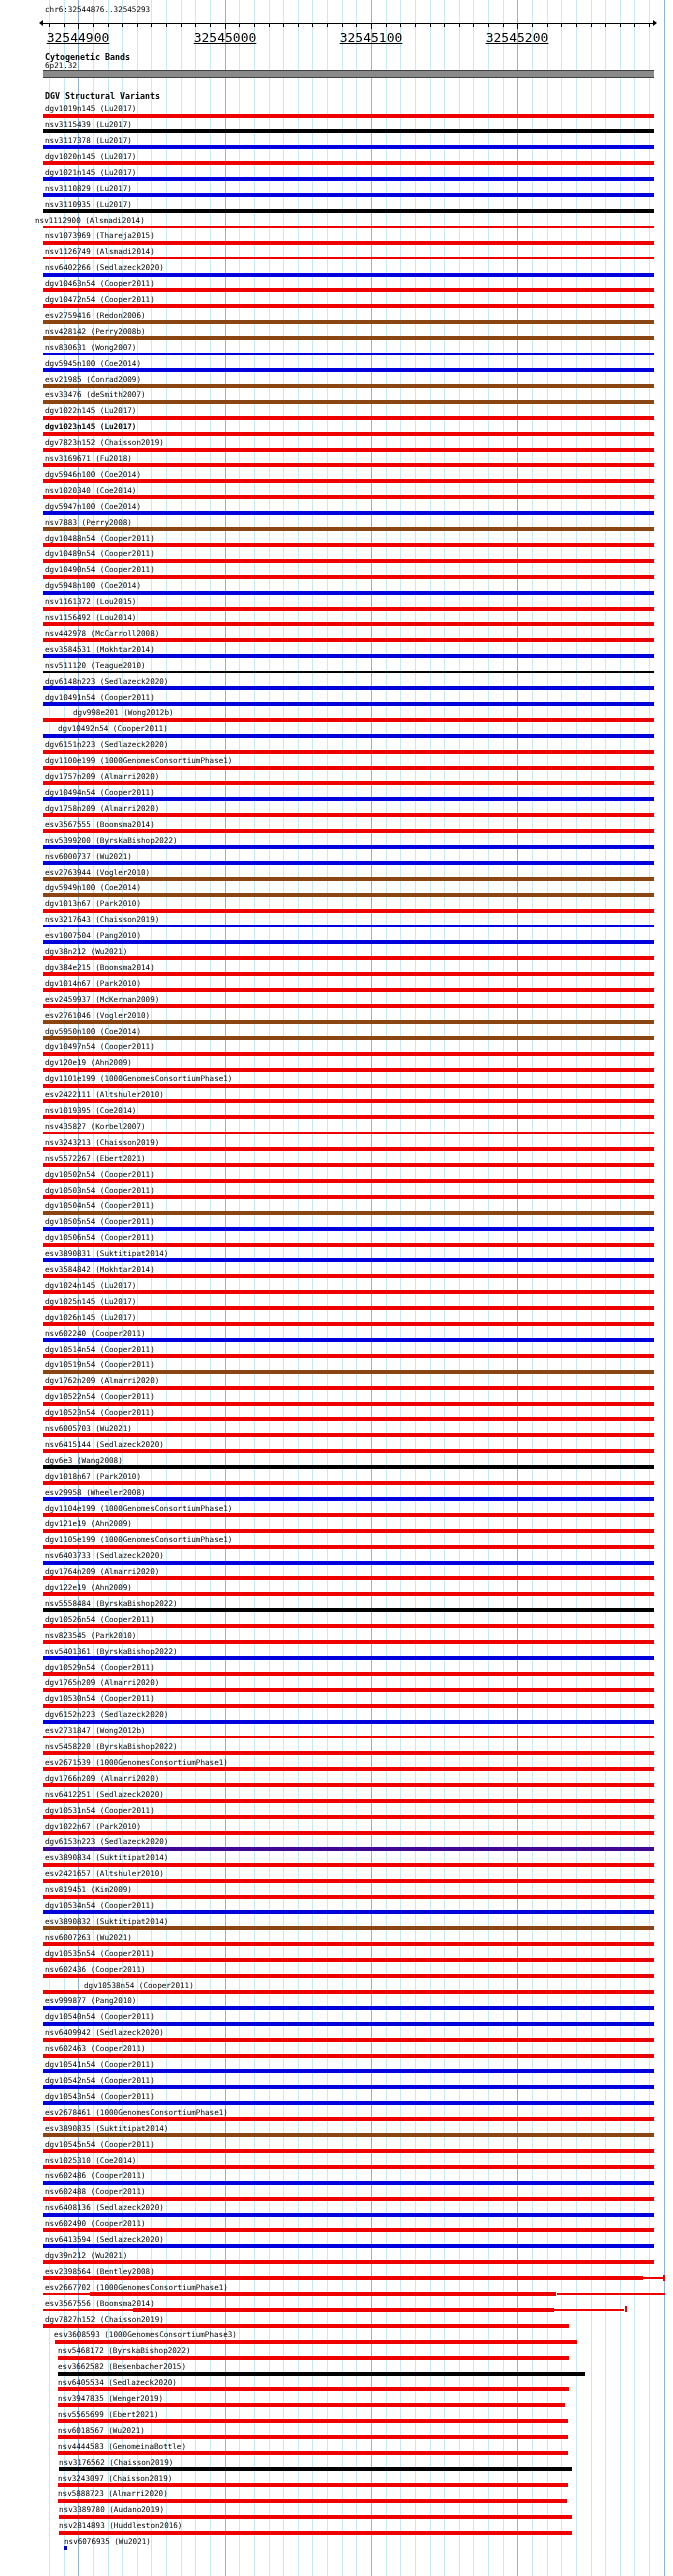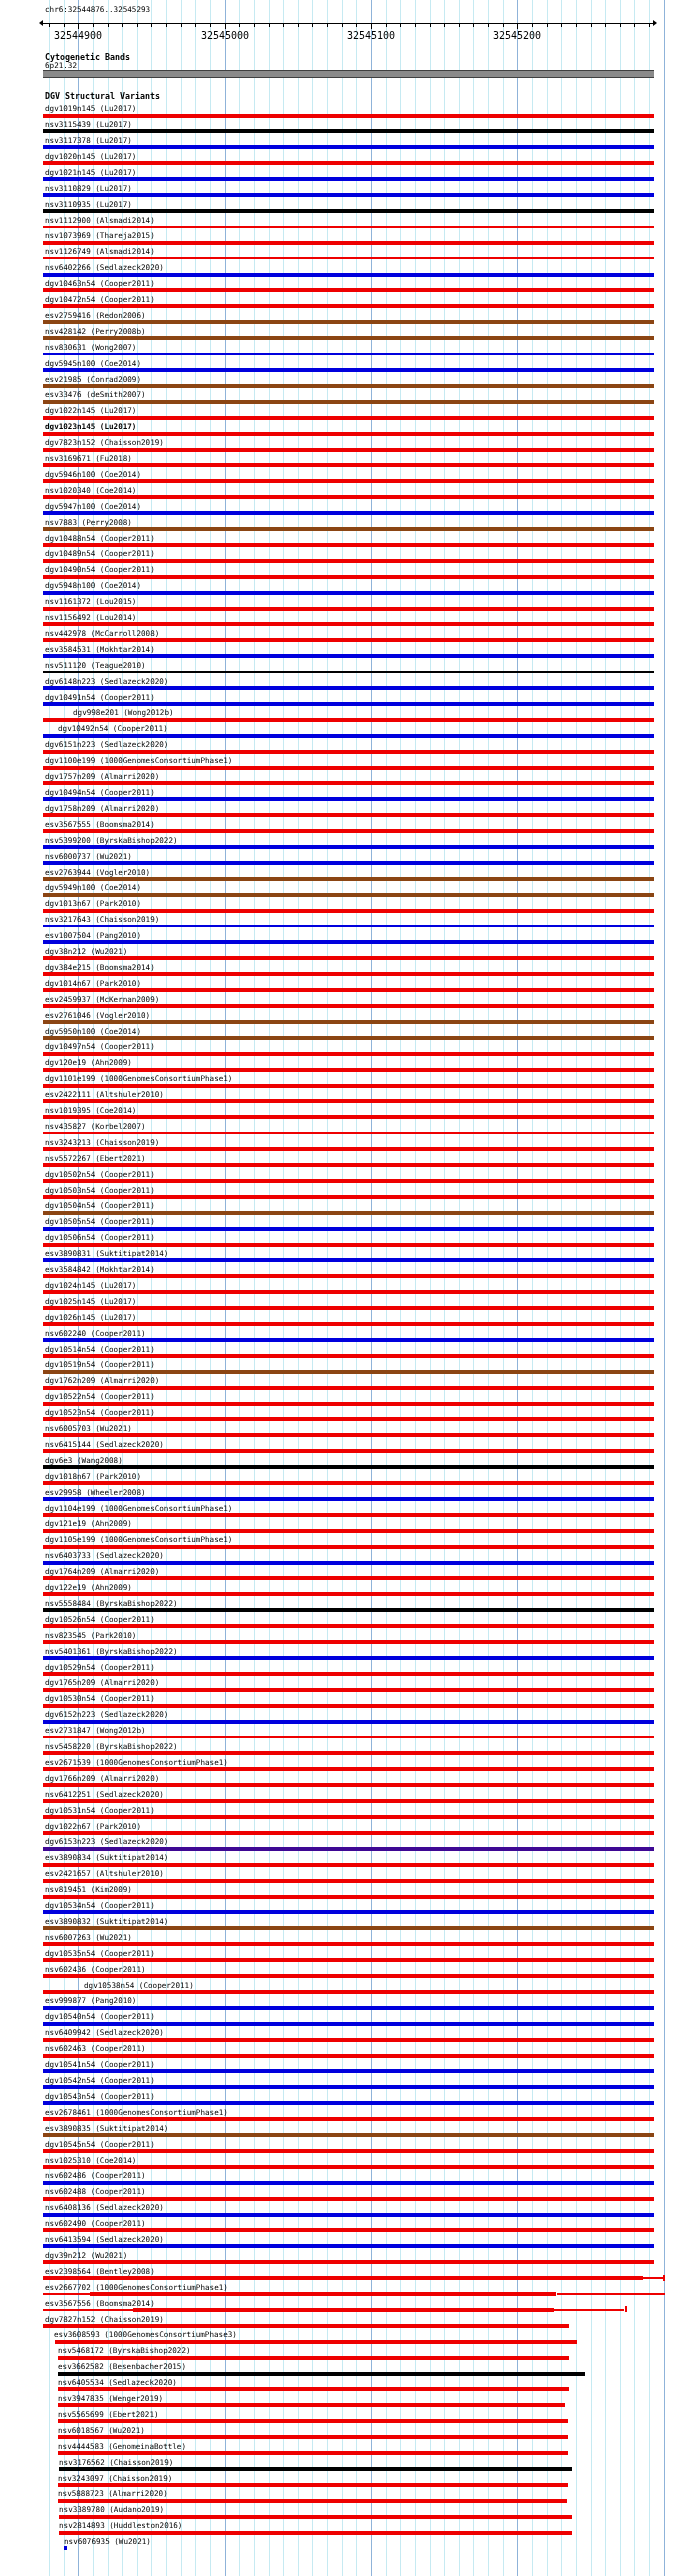--- a/index.html
+++ b/index.html
@@ -5,21 +5,21 @@
   html,body{margin:0;padding:0;background:#fff;}
   #page{position:relative;width:674px;height:2576px;background:#ffffff;overflow:hidden;
         font-family:"DejaVu Sans Mono",monospace;color:#000;}
   .gridline{position:absolute;top:0;bottom:0;width:0.8px;}
   .hdr-text{position:absolute;left:45px;top:4.5px;font-size:7.6px;white-space:pre;}
   .ruler-line{position:absolute;height:0.8px;background:#000;}
   .arrow{position:absolute;width:0;height:0;border-top:3px solid transparent;border-bottom:3px solid transparent;}
   .arrow.left{border-right:4.5px solid #000;}
   .arrow.right{border-left:4.5px solid #000;}
   .tick{position:absolute;width:0.8px;background:#000;}
-  .tick-label{position:absolute;font-size:10px;transform:translateX(-50%);white-space:pre;}
+  .tick-label{position:absolute;font-size:13px;transform:translateX(-50%);white-space:pre;text-decoration:underline;}
   .section-title{position:absolute;left:45px;font-size:8.3px;font-weight:bold;white-space:pre;}
   .band-label{position:absolute;left:45px;font-size:7.6px;white-space:pre;}
   .cyto-band{position:absolute;box-sizing:border-box;}
   .row-label{position:absolute;font-size:7.6px;white-space:pre;line-height:7.6px;}
   .bar{position:absolute;}
   .cap{position:absolute;width:1.5px;}
 </style>
 </head>
 <body>
 
@@ -153,21 +153,21 @@
       </div>
       <div>
         <div class="row-label" style="left: 45px; top: 185px;">nsv3110829 (Lu2017)</div>
         <div class="bar" style="left: 43px; top: 193px; width: 611px; height: 3.8px; background: rgb(0, 0, 221);"></div>
       </div>
       <div>
         <div class="row-label" style="left: 45px; top: 201px;">nsv3110935 (Lu2017)</div>
         <div class="bar" style="left: 43px; top: 209px; width: 611px; height: 3.8px; background: rgb(0, 0, 0);"></div>
       </div>
       <div>
-        <div class="row-label" style="left: 45px; top: 217px;">nsv1112900 (Alsmadi2014)</div>
+        <div class="row-label" style="left: 35px; top: 217px;">nsv1112900 (Alsmadi2014)</div>
         <div class="bar" style="left: 43px; top: 226px; width: 611px; height: 1.5px; background: rgb(238, 0, 0);"></div>
       </div>
       <div>
         <div class="row-label" style="left: 45px; top: 232px;">nsv1073969 (Thareja2015)</div>
         <div class="bar" style="left: 43px; top: 241px; width: 611px; height: 3.8px; background: rgb(238, 0, 0);"></div>
       </div>
       <div>
         <div class="row-label" style="left: 45px; top: 248px;">nsv1126749 (Alsmadi2014)</div>
         <div class="bar" style="left: 43px; top: 257px; width: 611px; height: 1.5px; background: rgb(238, 0, 0);"></div>
       </div>

